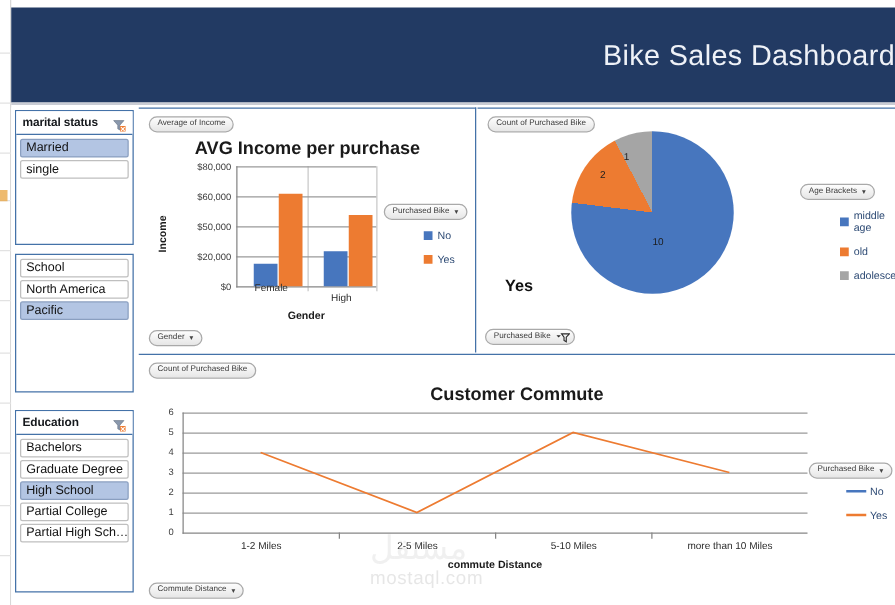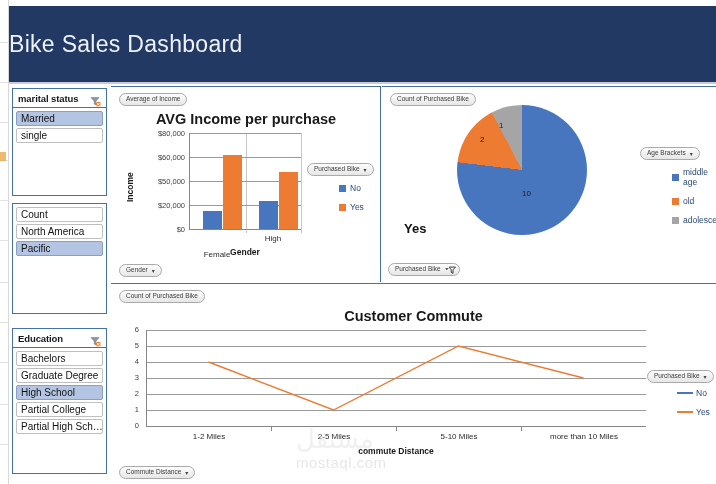--- a/index.html
+++ b/index.html
@@ -14,21 +14,21 @@
   
   .sheet-edge { position: absolute; left: 0; top: 0; width: 9px; height: 484px;
     background: #ffffff; border-right: 1px solid #d8d8d8; }
   .sheet-edge .rline { position: absolute; left: 0; width: 9px; height: 1px; background: #e2e2e2; }
   .sheet-edge .rcell { position: absolute; left: 0; width: 6px; height: 9px; background: #e8a33d; opacity:.75; }
 
   
   .header {
     position: absolute; left: 9px; top: 6px; width: 707px; height: 76px;
     background: #223A63;
-    display: flex; align-items: center; justify-content: flex-start;
+    display: flex; align-items: center; justify-content: flex-end;
   }
   .header-title {
     color: #eef1f7; font-size: 23px; font-weight: 400; letter-spacing: .3px;
     font-family: "Liberation Sans", sans-serif;
   }
   .header-shadow { position:absolute; left:9px; top:82px; width:707px; height:2px; background:#c9ccd4; }
 
   
   .slicer-col { position: absolute; left: 9px; top: 86px; width: 101px; height: 398px; background:#fff; }
   .slicer {
@@ -150,21 +150,21 @@
           </div>
         <div class="slicer-item">
             <span>single</span>
           </div>
       </div>
     </div>
 
     <div class="slicer" style="top:117px;height:111px">
       <div class="slicer-body">
         <div class="slicer-item">
-            <span>Count</span>
+            <span>School</span>
           </div>
         <div class="slicer-item">
             <span>North America</span>
           </div>
         <div class="slicer-item selected">
             <span>Pacific</span>
           </div>
       </div>
     </div>
 
@@ -223,21 +223,21 @@
 
     <div style="position:absolute; left:79px; top:46px; width:112px; height:96px;">
       <div class="bar no" style="left:13px; width:19px; height:18px;"></div>
       <div class="bar yes" style="left:33px; width:19px; height:74px;"></div>
       <div class="bar no" style="left:69px; width:19px; height:28px;"></div>
       <div class="bar yes" style="left:89px; width:19px; height:57px;"></div>
       <div style="position:absolute; left:56px; top:0; width:1px; height:100px; background:#9a9a9a; opacity:.55;"></div>
       <div style="position:absolute; left:111px; top:0; width:1px; height:100px; background:#9a9a9a; opacity:.55;"></div>
     </div>
 
-    <div class="cat-lbl" style="left:84px;  top:163px; width:44px;">Female</div>
+    <div class="cat-lbl" style="left:84px;  top:139px; width:44px;">Female</div>
     <div class="cat-lbl" style="left:140px; top:147px; width:44px;">High</div>
     <div class="axis-title" style="left:78px; top:160px; width:112px; text-align:center;">Gender</div>
 
     <div class="fbtn" style="left:196px; top:76px;">
       <span>Purchased Bike</span>
       <span class="caret">▾</span>
     </div>
     <div class="legend" style="left:200px; top:96px;">
       <div class="legend-row">
         <span class="lsw blue"></span>

